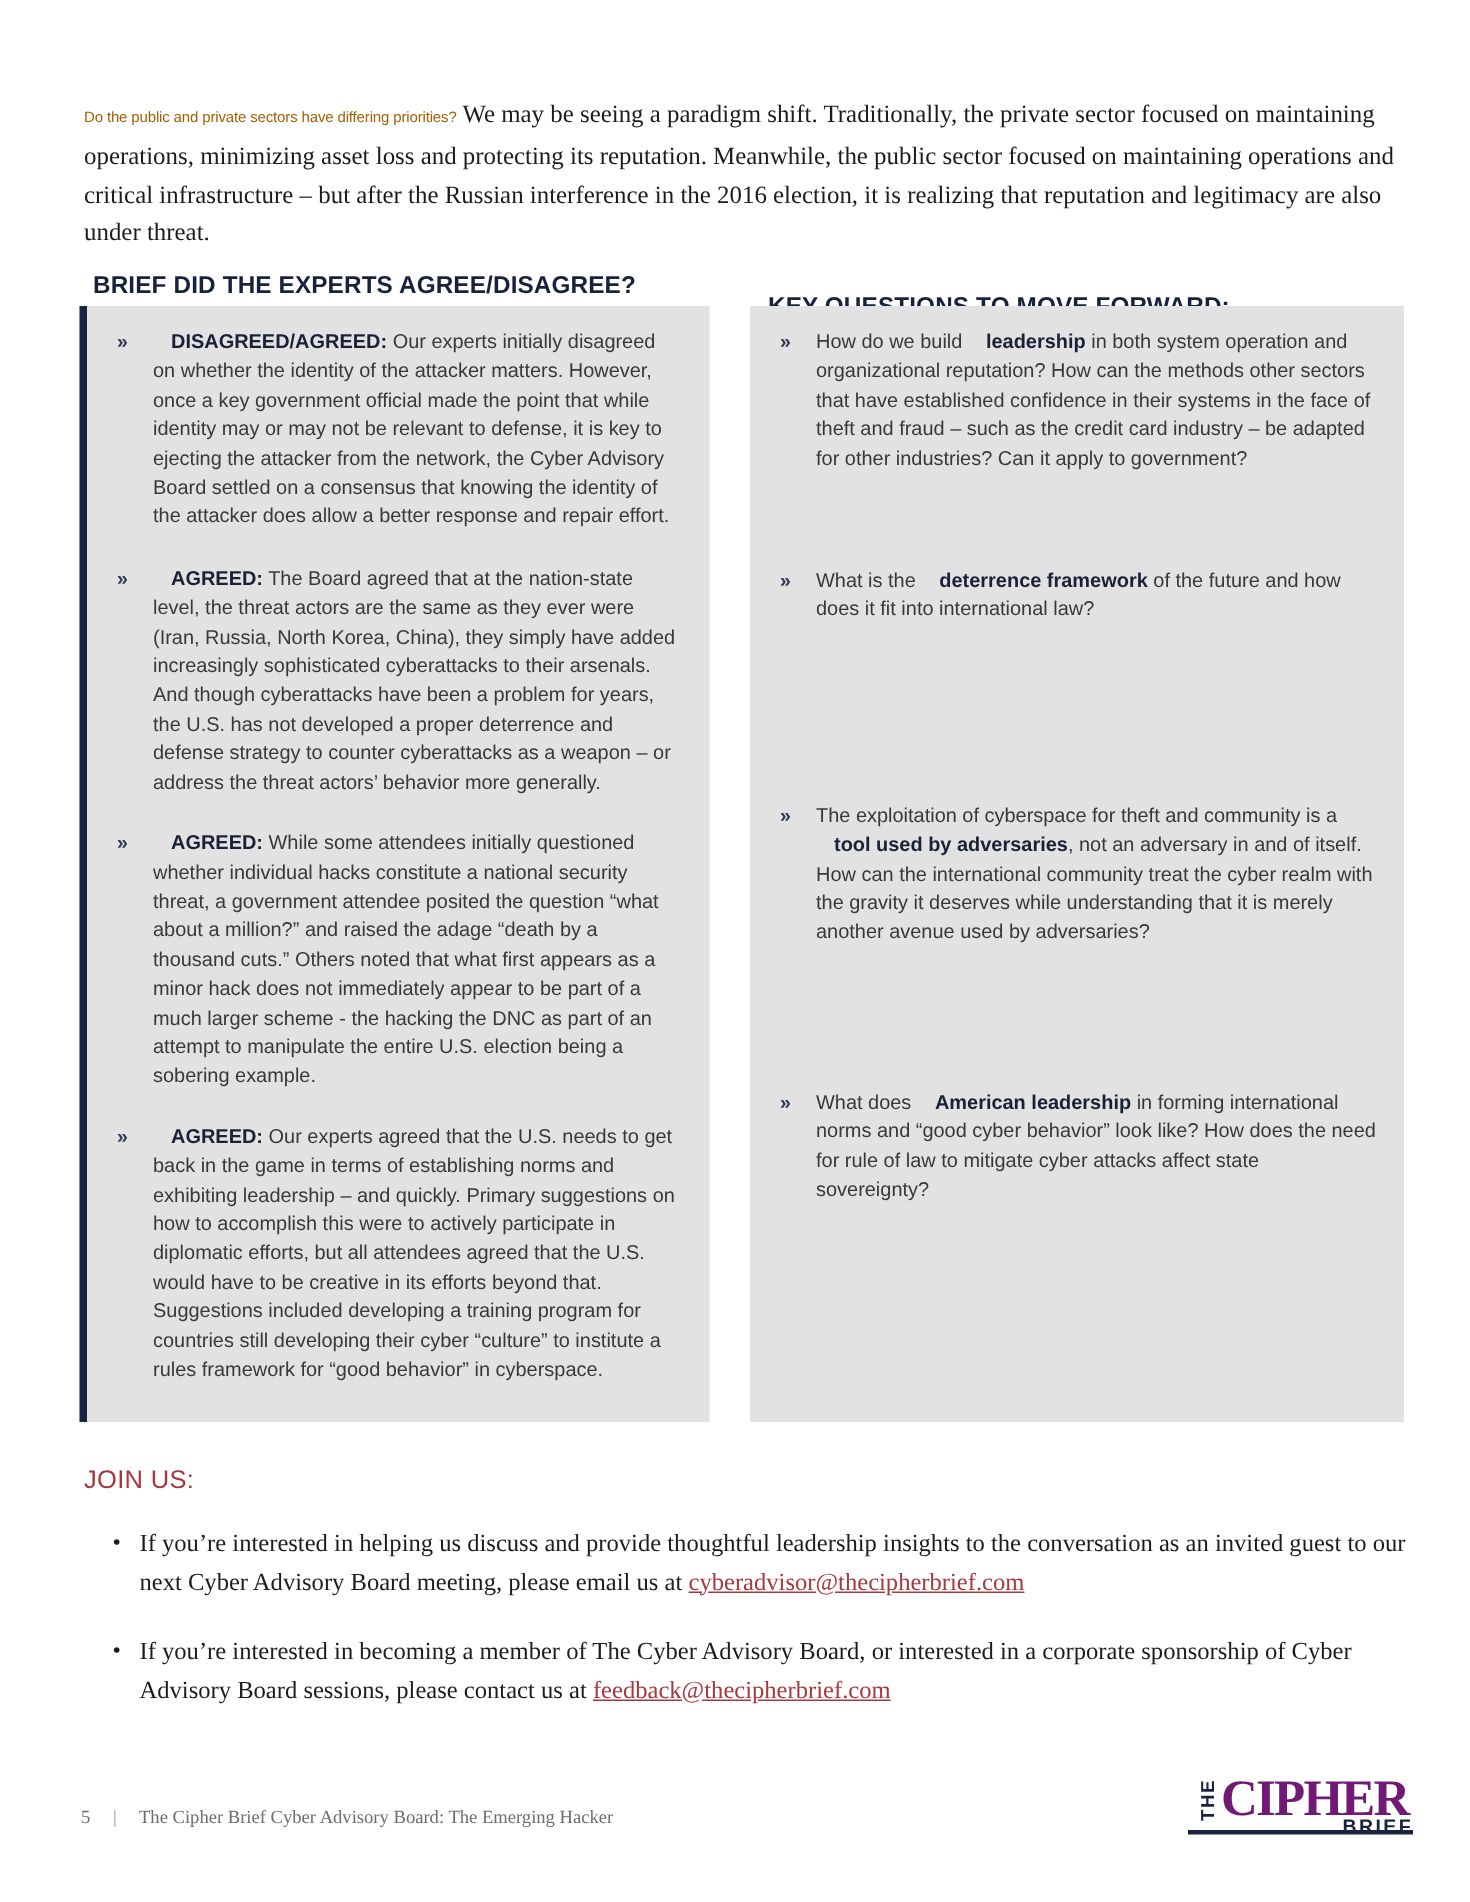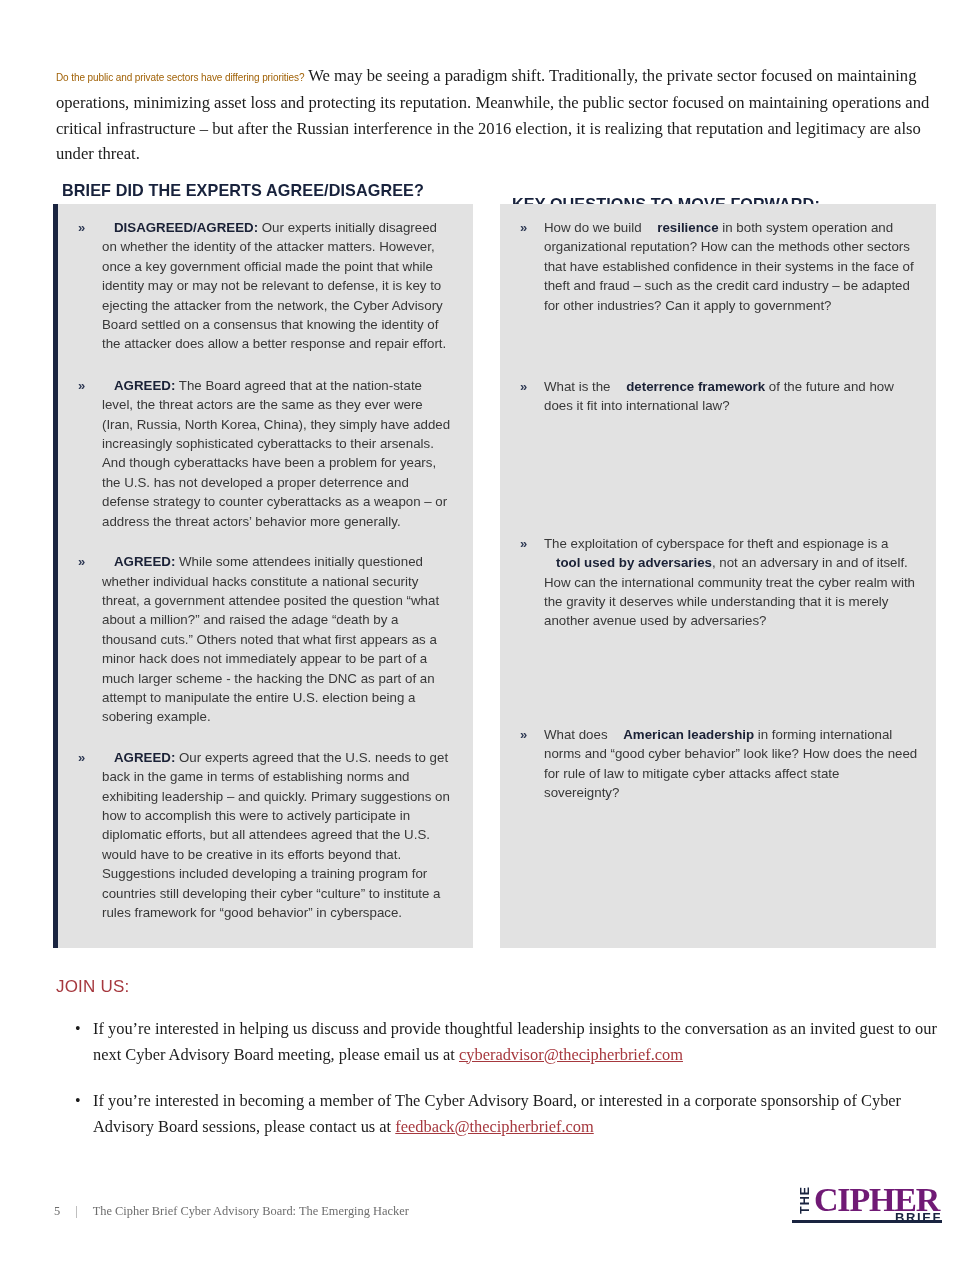--- a/index.html
+++ b/index.html
@@ -224,23 +224,23 @@
 <div class="col-heading" id="heading-right">KEY QUESTIONS TO MOVE FORWARD:</div>
 
 <div class="panel" id="panel-left">
     <div class="pt-item"><span class="chev">»</span><b>DISAGREED/AGREED:</b><span> Our experts initially disagreed on whether the identity of the attacker matters. However, once a key government official made the point that while identity may or may not be relevant to defense, it is key to ejecting the attacker from the network, the Cyber Advisory Board settled on a consensus that knowing the identity of the attacker does allow a better response and repair effort.</span></div>
     <div class="pt-item"><span class="chev">»</span><b>AGREED:</b><span> The Board agreed that at the nation-state level, the threat actors are the same as they ever were (Iran, Russia, North Korea, China), they simply have added increasingly sophisticated cyberattacks to their arsenals. And though cyberattacks have been a problem for years, the U.S. has not developed a proper deterrence and defense strategy to counter cyberattacks as a weapon – or address the threat actors’ behavior more generally.</span></div>
     <div class="pt-item"><span class="chev">»</span><b>AGREED:</b><span> While some attendees initially questioned whether individual hacks constitute a national security threat, a government attendee posited the question “what about a million?” and raised the adage “death by a thousand cuts.” Others noted that what first appears as a minor hack does not immediately appear to be part of a much larger scheme - the hacking the DNC as part of an attempt to manipulate the entire U.S. election being a sobering example.</span></div>
     <div class="pt-item"><span class="chev">»</span><b>AGREED:</b><span> Our experts agreed that the U.S. needs to get back in the game in terms of establishing norms and exhibiting leadership – and quickly. Primary suggestions on how to accomplish this were to actively participate in diplomatic efforts, but all attendees agreed that the U.S. would have to be creative in its efforts beyond that. Suggestions included developing a training program for countries still developing their cyber “culture” to institute a rules framework for “good behavior” in cyberspace.</span></div>
   </div>
 
 <div class="panel" id="panel-right">
-    <div class="pt-item"><span class="chev">»</span><span>How do we build </span><b>resilience</b><span> in both system operation and organizational reputation? How can the methods other sectors that have established confidence in their systems in the face of theft and fraud – such as the credit card industry – be adapted for other industries? Can it apply to government?</span></div>
+    <div class="pt-item"><span class="chev">»</span><span>How do we build </span><b>leadership</b><span> in both system operation and organizational reputation? How can the methods other sectors that have established confidence in their systems in the face of theft and fraud – such as the credit card industry – be adapted for other industries? Can it apply to government?</span></div>
     <div class="pt-item"><span class="chev">»</span><span>What is the </span><b>deterrence framework</b><span> of the future and how does it fit into international law?</span></div>
-    <div class="pt-item"><span class="chev">»</span><span>The exploitation of cyberspace for theft and espionage is a </span><b>tool used by adversaries</b><span>, not an adversary in and of itself. How can the international community treat the cyber realm with the gravity it deserves while understanding that it is merely another avenue used by adversaries?</span></div>
+    <div class="pt-item"><span class="chev">»</span><span>The exploitation of cyberspace for theft and community is a </span><b>tool used by adversaries</b><span>, not an adversary in and of itself. How can the international community treat the cyber realm with the gravity it deserves while understanding that it is merely another avenue used by adversaries?</span></div>
     <div class="pt-item"><span class="chev">»</span><span>What does </span><b>American leadership</b><span> in forming international norms and “good cyber behavior” look like? How does the need for rule of law to mitigate cyber attacks affect state sovereignty?</span></div>
   </div>
 
 <div id="join-heading">JOIN US:</div>
 <ul id="join-list">
     <li><span class="dot">•</span><span>If you’re interested in helping us discuss and provide thoughtful leadership insights to the conversation as an invited guest to our next Cyber Advisory Board meeting, please email us at </span><a class="email" href="#">cyberadvisor@thecipherbrief.com</a></li>
     <li><span class="dot">•</span><span>If you’re interested in becoming a member of The Cyber Advisory Board, or interested in a corporate sponsorship of Cyber Advisory Board sessions, please contact us at </span><a class="email" href="#">feedback@thecipherbrief.com</a></li>
   </ul>
 
 <div id="footer-line">

